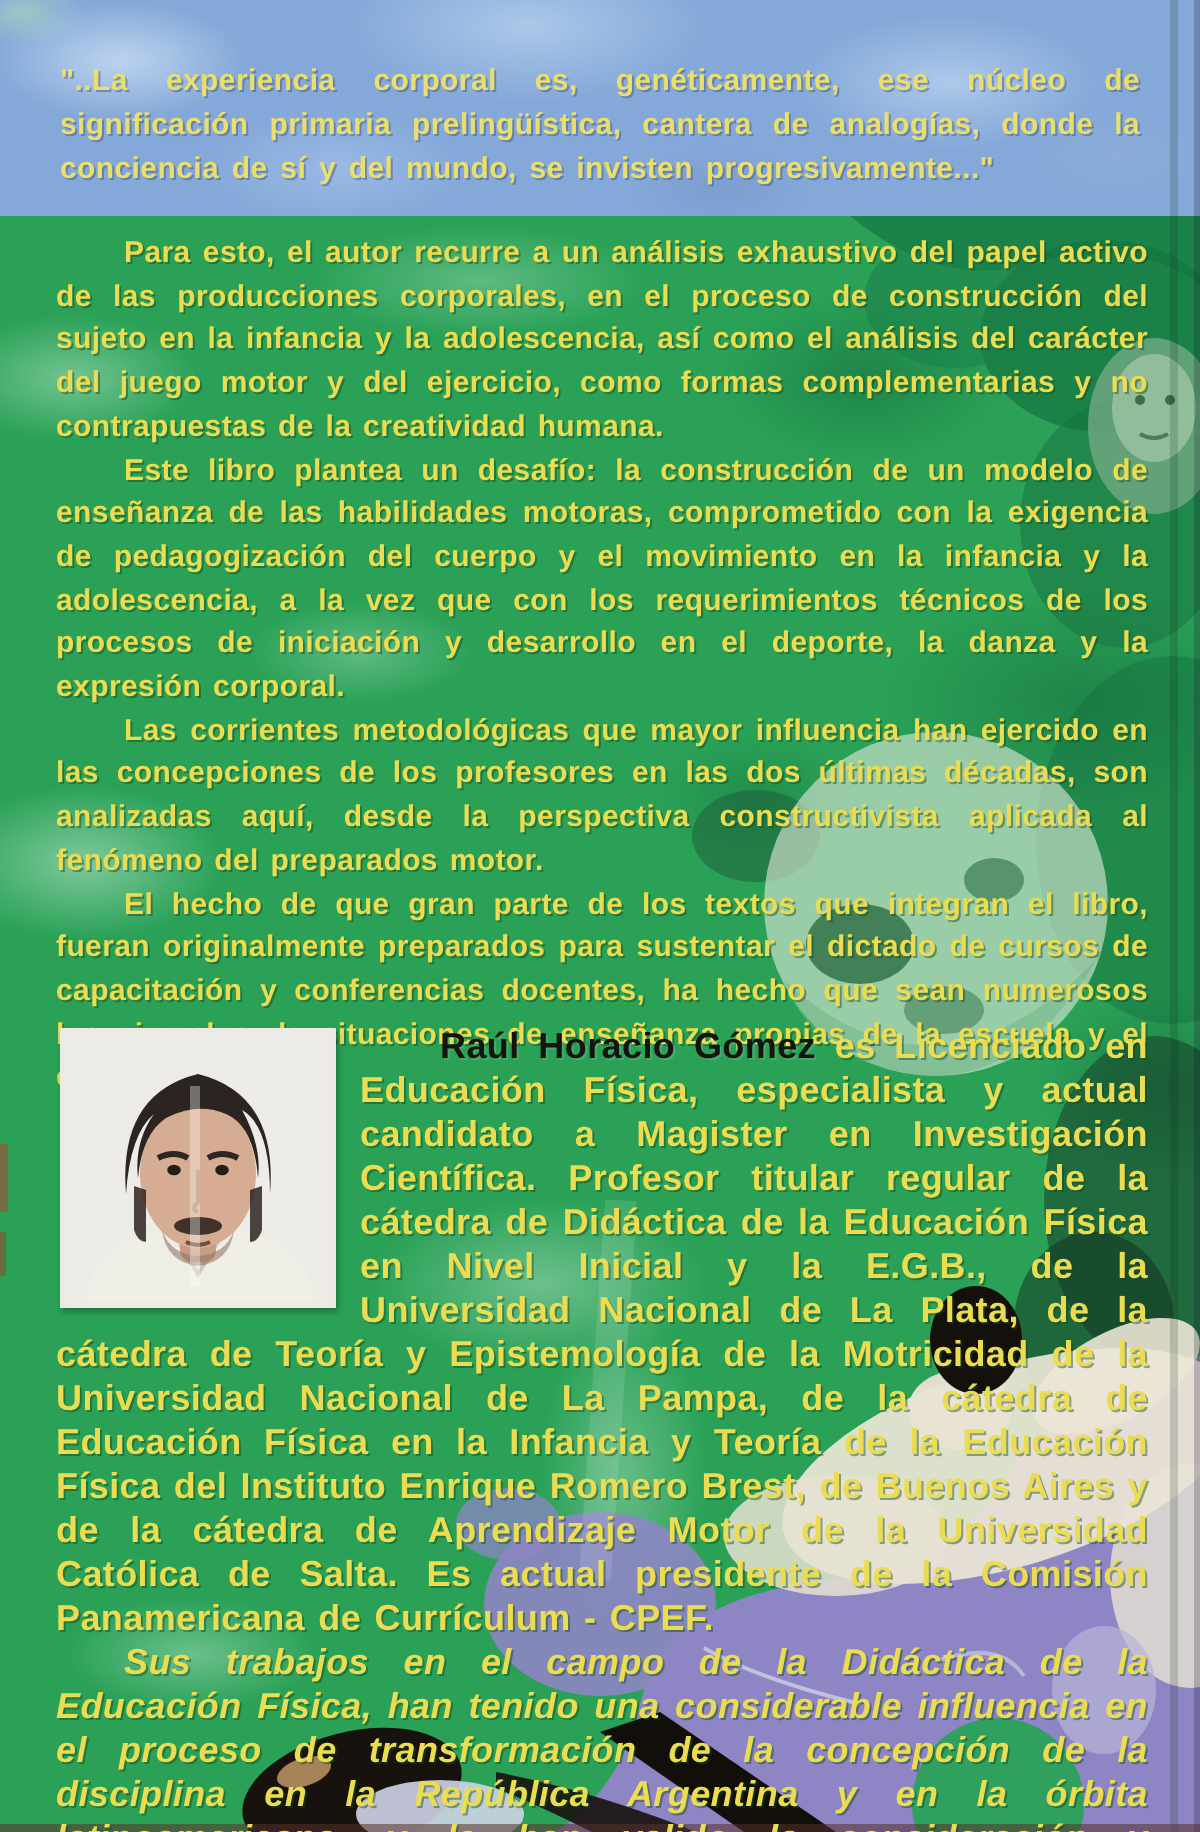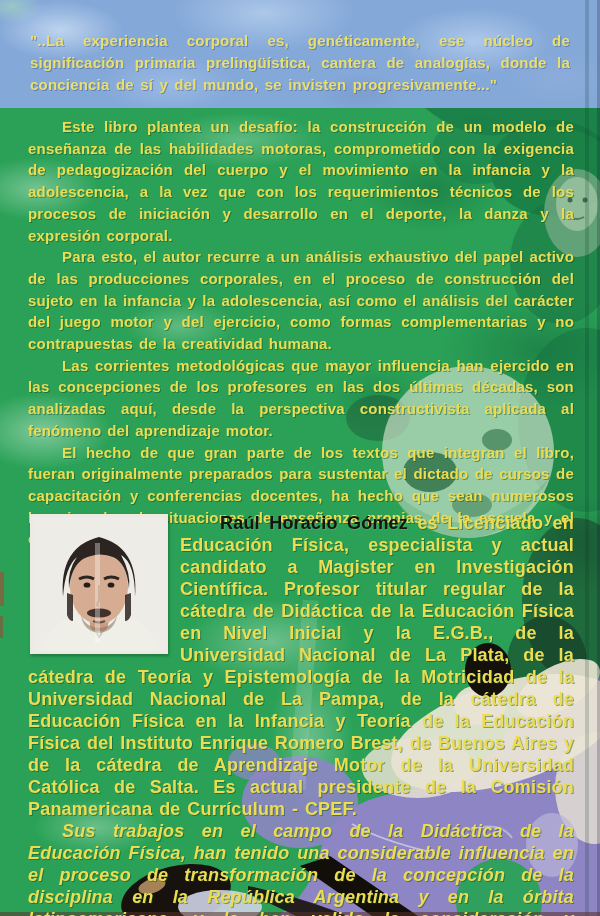--- a/index.html
+++ b/index.html
@@ -137,23 +137,23 @@
     <rect x="0" y="912" width="600" height="4" fill="#5a322a" opacity=".55"></rect>
     <rect x="0" y="572" width="4" height="34" fill="#c0392b" opacity=".5"></rect>
     <rect x="0" y="616" width="3" height="22" fill="#b03427" opacity=".45"></rect>
   </svg>
 
   <div class="content">
 
     <p class="quote">"..La experiencia corporal es, genéticamente, ese núcleo de significación primaria prelingüística, cantera de analogías, donde la conciencia de sí y del mundo, se invisten progresivamente..."</p>
 
     <div class="bodytext">
+      <p>Para esto, el autor recurre a un análisis exhaustivo del papel activo de las producciones corporales, en el proceso de construcción del sujeto en la infancia y la adolescencia, así como el análisis del carácter del juego motor y del ejercicio, como formas complementarias y no contrapuestas de la creatividad humana.</p>
       <p>Este libro plantea un desafío: la construcción de un modelo de enseñanza de las habilidades motoras, comprometido con la exigencia de pedagogización del cuerpo y el movimiento en la infancia y la adolescencia, a la vez que con los requerimientos técnicos de los procesos de iniciación y desarrollo en el deporte, la danza y la expresión corporal.</p>
-      <p>Para esto, el autor recurre a un análisis exhaustivo del papel activo de las producciones corporales, en el proceso de construcción del sujeto en la infancia y la adolescencia, así como el análisis del carácter del juego motor y del ejercicio, como formas complementarias y no contrapuestas de la creatividad humana.</p>
-      <p>Las corrientes metodológicas que mayor influencia han ejercido en las concepciones de los profesores en las dos últimas décadas, son analizadas aquí, desde la perspectiva constructivista aplicada al fenómeno del aprendizaje motor.</p>
+      <p>Las corrientes metodológicas que mayor influencia han ejercido en las concepciones de los profesores en las dos últimas décadas, son analizadas aquí, desde la perspectiva constructivista aplicada al fenómeno del preparados motor.</p>
       <p>El hecho de que gran parte de los textos que integran el libro, fueran originalmente preparados para sustentar el dictado de cursos de capacitación y conferencias docentes, ha hecho que sean numerosos los ejemplos de situaciones de enseñanza propias de la escuela y el club deportivo.</p>
     </div>
 
     <div class="bio">
       <div class="photo">
         <svg width="132" height="134" viewBox="0 0 132 134">
           <rect x="0" y="0" width="132" height="134" fill="#f4f3ef"></rect>
           <rect x="0" y="0" width="132" height="134" fill="#d9d9cf" opacity=".25"></rect>
 
           <path d="M8,134 Q16,106 40,100 Q52,96 57,107 L66,116 L76,106 Q82,95 95,100 Q118,106 126,134 Z" fill="#efeee7"></path>

